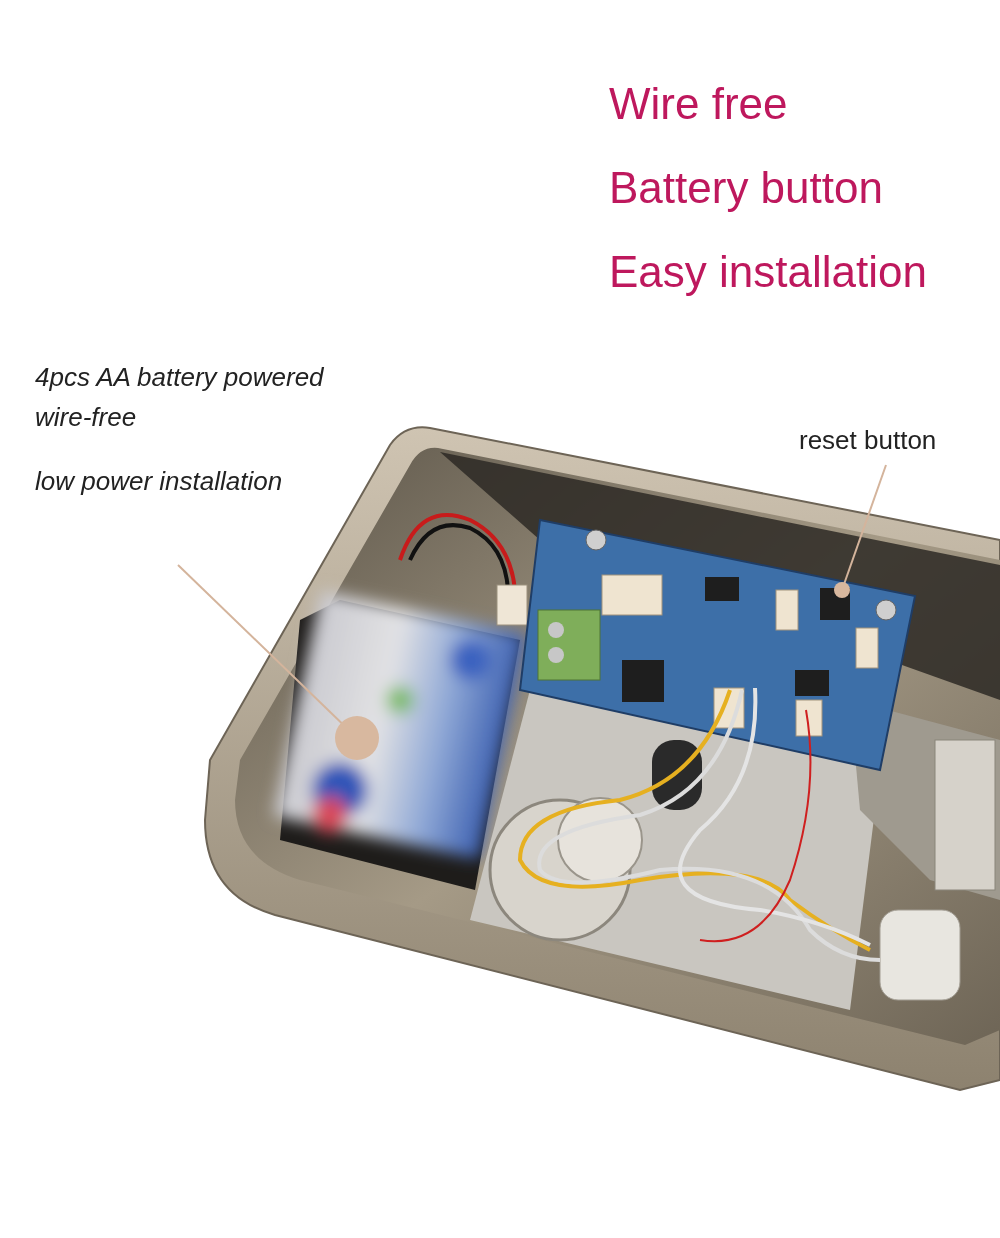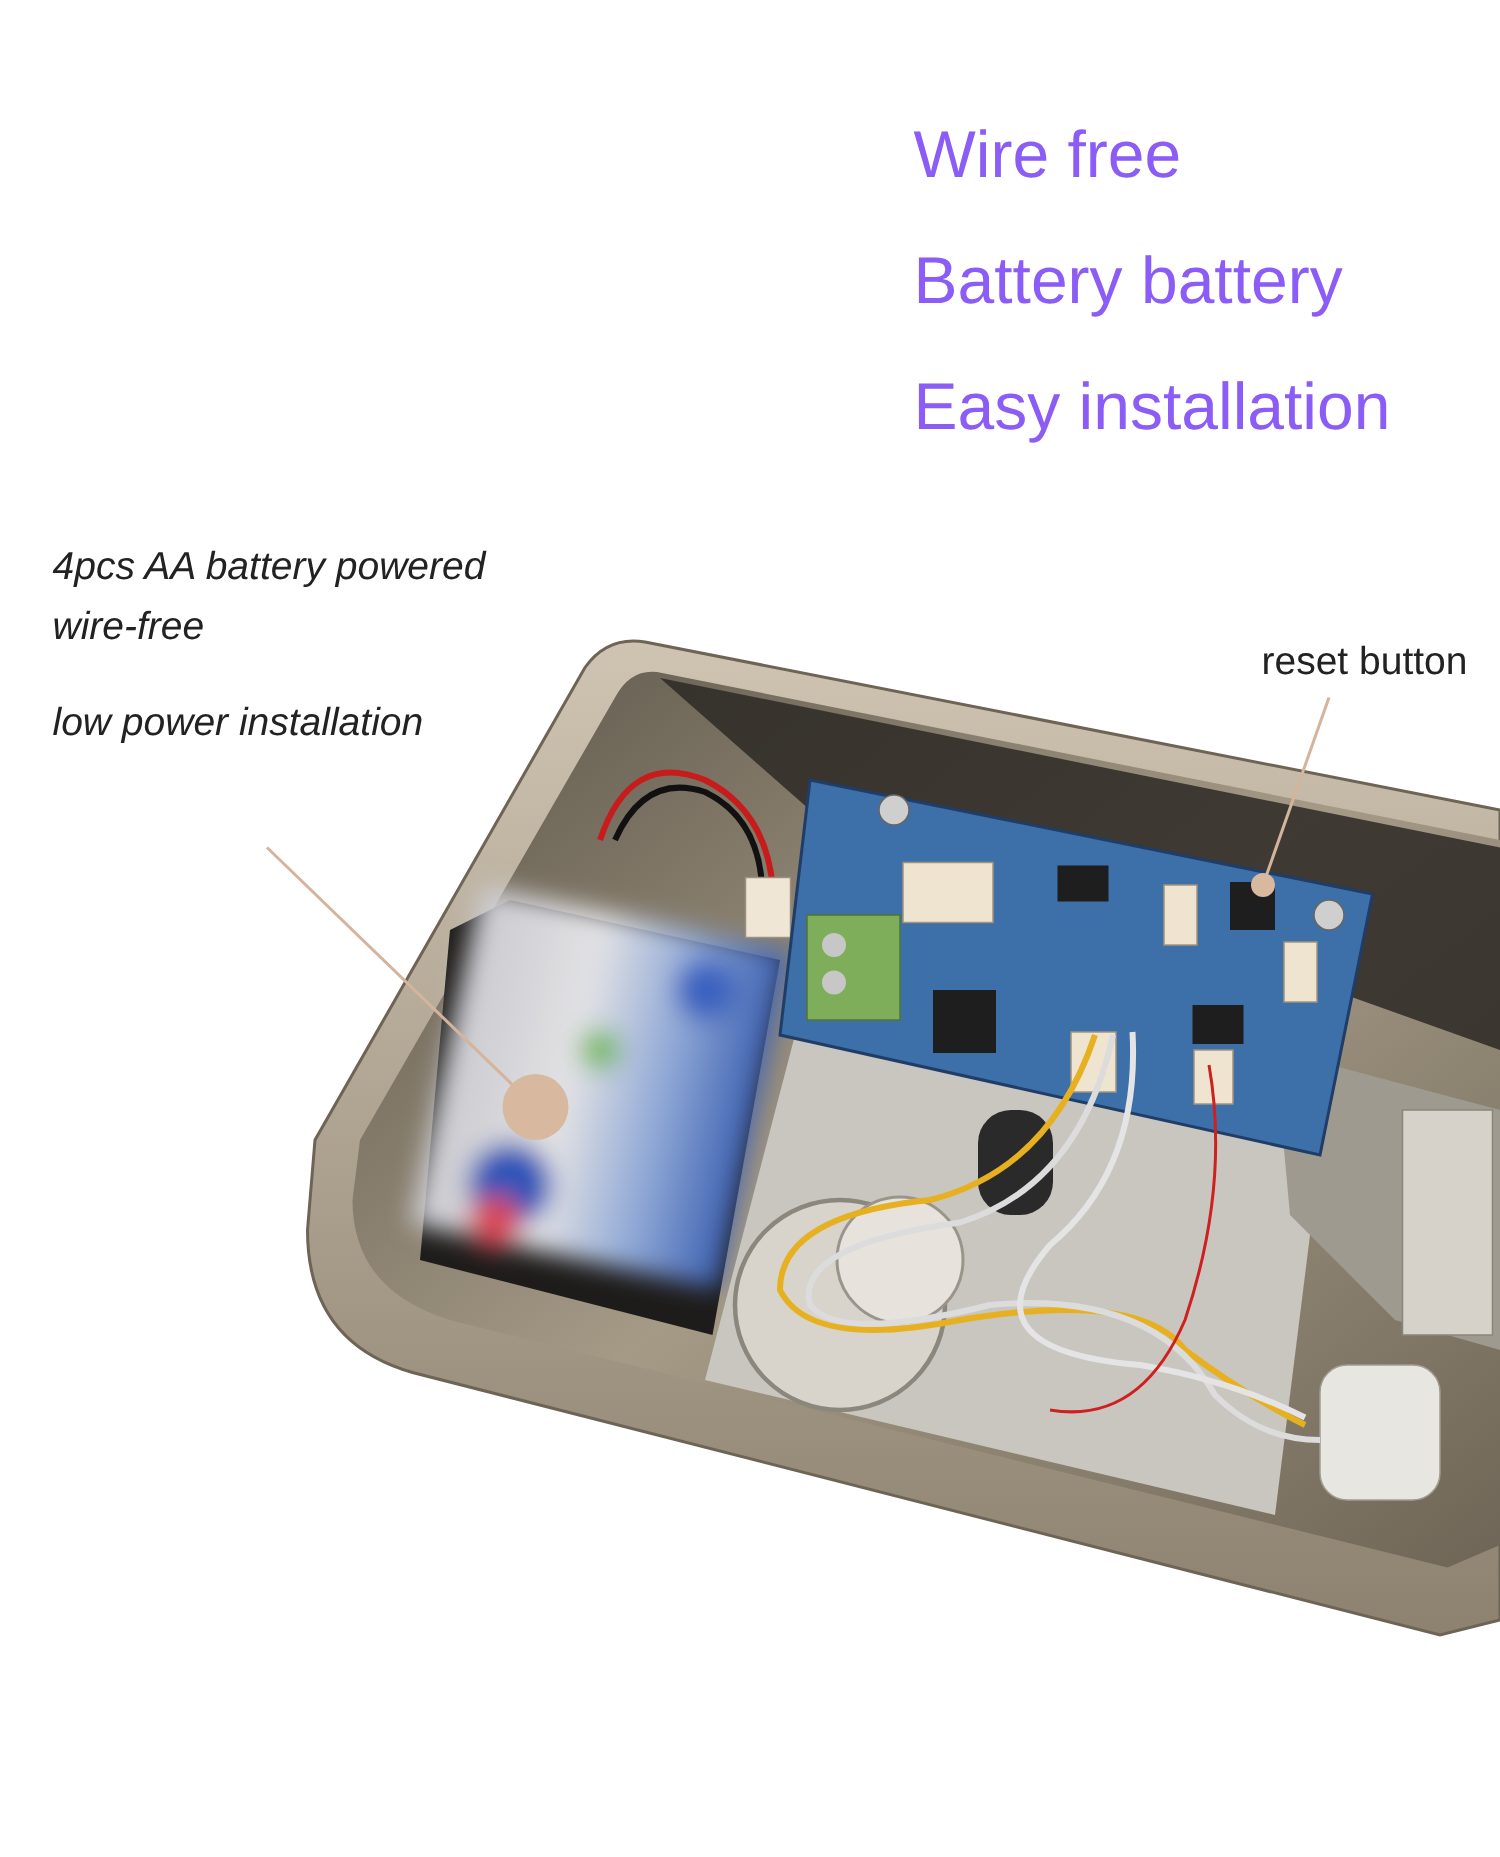--- a/index.html
+++ b/index.html
@@ -1,26 +1,26 @@
 <!DOCTYPE html>
 <html><head>
 <meta charset="utf-8">
 <style>
   html,body{margin:0;padding:0;background:#fff;}
   body{width:1000px;height:1238px;position:relative;overflow:hidden;font-family:"Liberation Sans",sans-serif;color:#111;}
-  .headline{position:absolute;left:609px;font-size:44px;line-height:1;color:#8b5cf6;white-space:nowrap;}
+  .headline{position:absolute;left:609px;font-size:44px;line-height:1;color:#be185d;white-space:nowrap;}
   .feat{position:absolute;left:35px;font-size:26px;line-height:1;color:#222;white-space:nowrap;font-style:italic;}
-  .reset-label{position:absolute;left:841px;top:425px;font-size:26px;color:#222;white-space:nowrap;}
+  .reset-label{position:absolute;left:799px;top:425px;font-size:26px;color:#222;white-space:nowrap;}
   svg.scene{position:absolute;left:0;top:0;}
 </style>
 </head>
 <body>
 
 <div class="headline" style="top:82px">Wire free</div>
-<div class="headline" style="top:166px">Battery battery</div>
+<div class="headline" style="top:166px">Battery button</div>
 <div class="headline" style="top:250px">Easy installation</div>
 
 <div class="feat" style="top:364px">4pcs AA battery powered</div>
 <div class="feat" style="top:404px">wire-free</div>
 <div class="feat" style="top:468px">low power installation</div>
 
 <div class="reset-label">reset button</div>
 
 <svg class="scene" width="1000" height="1238" viewBox="0 0 1000 1238">
   <defs>

